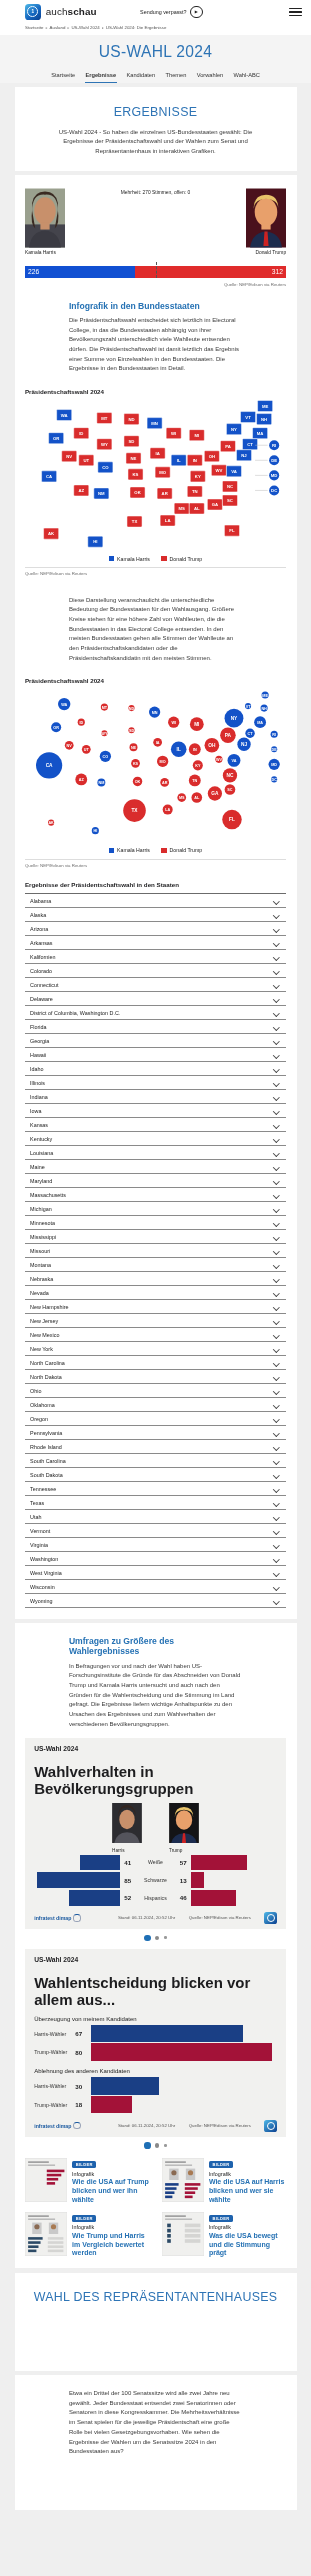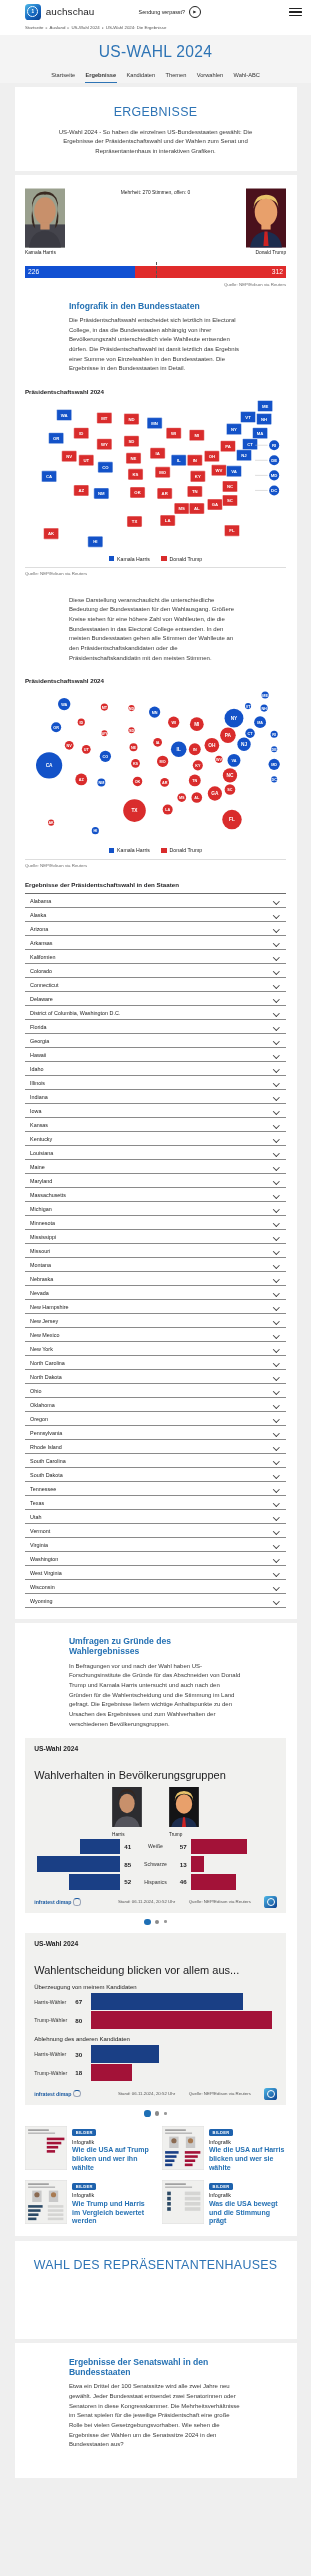--- a/index.html
+++ b/index.html
@@ -7,21 +7,21 @@
   .page{width:311px;}
   
   .site-header{background:#fff;padding:4.1px 9.3px 1px 25px;}
   .hdr-row{display:flex;align-items:center;}
   .logo-box{width:15.6px;height:15.6px;border-radius:3.6px;
     background:linear-gradient(140deg,#4fb9e8 0%,#1668c0 55%,#0b3f8f 100%);
     display:flex;align-items:center;justify-content:center;flex:0 0 auto;}
   .logo-ring{width:8.8px;height:8.8px;border:1.3px solid #eaf5ff;border-radius:50%;
     display:flex;align-items:center;justify-content:center;color:#fff;font-size:4.7px;font-weight:bold;}
   .wordmark{font-size:9.9px;color:#1d1d1f;margin-left:5.2px;letter-spacing:0.1px;}
-  .wordmark b{font-weight:400;}
+  .wordmark b{font-weight:700;}
   .missed{margin-left:auto;margin-right:auto;display:flex;align-items:center;font-size:5.4px;color:#222;}
   .play{width:10.4px;height:10.4px;border:0.8px solid #222;border-radius:50%;margin-left:3.6px;
     display:flex;align-items:center;justify-content:center;font-size:4.1px;color:#222;}
   .burger{width:12.4px;display:flex;flex-direction:column;gap:2.1px;margin-left:auto;}
   .burger span{height:1.3px;background:#222;border-radius:0.5px;}
   .crumbs{font-size:4.4px;color:#555;padding:5.2px 0 4.1px 0;}
   .crumbs .sep{color:#888;margin:0 2.1px;font-size:3.6px;}
   .crumbs a{color:#555;text-decoration:none;}
   
   .hub{background:#f4f4f4;text-align:center;padding:8.3px 0 0 0;}
@@ -60,21 +60,21 @@
   
   .acc-title{font-size:6.2px;font-weight:bold;color:#1d1d1f;margin:13.5px 0 5.2px;}
   .acc{border-top:0.5px solid #6b6b6b;}
   .acc-row{display:flex;align-items:center;justify-content:space-between;height:13px;border-bottom:0.5px solid #8a8a8a;cursor:pointer;}
   .acc-row .lbl{font-size:5.4px;color:#222;padding-left:5.2px;}
   .chev{width:3.6px;height:3.6px;border-right:0.8px solid #444;border-bottom:0.8px solid #444;
     transform:rotate(45deg);margin-right:7.3px;flex:0 0 auto;}
   
   .info-card{background:#f1f1ef;margin:8.3px 0 3.1px;padding:7.3px 9.3px 5.2px;}
   .info-kicker{font-size:6.7px;font-weight:bold;color:#1d1d1f;}
-  .info-title{font-size:11px;color:#1d1d1f;margin-top:17px;font-weight:400;}
+  .info-title{font-size:15px;color:#1d1d1f;margin-top:11px;font-weight:700;}
   .duo{display:flex;justify-content:center;gap:27px;margin:6.2px 0 1px;}
   .duo .p{width:30px;}
   .duo .nm{font-size:4.7px;color:#222;margin-top:2.1px;}
   .demo-row{display:flex;align-items:center;height:15.6px;margin:2.1px 0;}
   .demo-zone{flex:1;display:flex;height:100%;}
   .demo-zone.l{justify-content:flex-end;}
   .demo-val{width:15.6px;font-size:6.2px;font-weight:bold;color:#1d1d1f;text-align:center;}
   .demo-cat{width:40px;font-size:5.2px;color:#333;text-align:center;}
   .ig-foot{display:flex;align-items:center;margin-top:6.2px;font-size:4.4px;color:#555;}
   .itd{color:#1b5aa0;font-weight:bold;font-size:5.2px;display:flex;align-items:center;gap:2.1px;}
@@ -630,21 +630,21 @@
         </div>
         <div class="acc-row">
           <span class="lbl">Wyoming</span>
           <span class="chev"></span>
         </div>
       </div>
   </div>
 
   <div class="card">
     <div class="sub-block" style="margin-top:3.1px;">
-      <div class="sub-head">Umfragen zu Gründe des Wahlergebnisses</div>
+      <div class="sub-head">Umfragen zu Größere des Wahlergebnisses</div>
       <div class="sub-text">In Befragungen vor und nach der Wahl haben US-Forschungsinstitute die Gründe für das Abschneiden von Donald Trump und Kamala Harris untersucht und auch nach den Gründen für die Wahlentscheidung und die Stimmung im Land gefragt. Die Ergebnisse liefern wichtige Anhaltspunkte zu den Ursachen des Ergebnisses und zum Wahlverhalten der verschiedenen Bevölkerungsgruppen.</div>
     </div>
 
     <div class="info-card">
       <div class="info-kicker">US-Wahl 2024</div>
       <div class="info-title">Wahlverhalten in Bevölkerungsgruppen</div>
       <div class="duo">
         <div class="p">
           <svg width="30" height="40" viewBox="0 0 58 78">
               <rect width="58" height="78" fill="#2c2c30"></rect>
@@ -843,19 +843,18 @@
       </div>
   </div>
 
   <div class="card big-sect">
     <div class="sect-head">WAHL DES REPRÄSENTANTENHAUSES</div>
   </div>
 
 
   <div class="card" style="min-height:114px;">
     <div class="sub-block" style="margin-top:3.1px;">
-      <div class="sub-head">Ergebnisse der Senatswahl in den Bundesstaaten</div>
       <div class="sub-text">Etwa ein Drittel der 100 Senatssitze wird alle zwei Jahre neu gewählt. Jeder Bundesstaat entsendet zwei Senatorinnen oder Senatoren in diese Kongresskammer. Die Mehrheitsverhältnisse im Senat spielen für die jeweilige Präsidentschaft eine große Rolle bei vielen Gesetzgebungsvorhaben. Wie sehen die Ergebnisse der Wahlen um die Senatssitze 2024 in den Bundesstaaten aus?</div>
     </div>
   </div>
 
 </div>
 
 
 </body></html>

